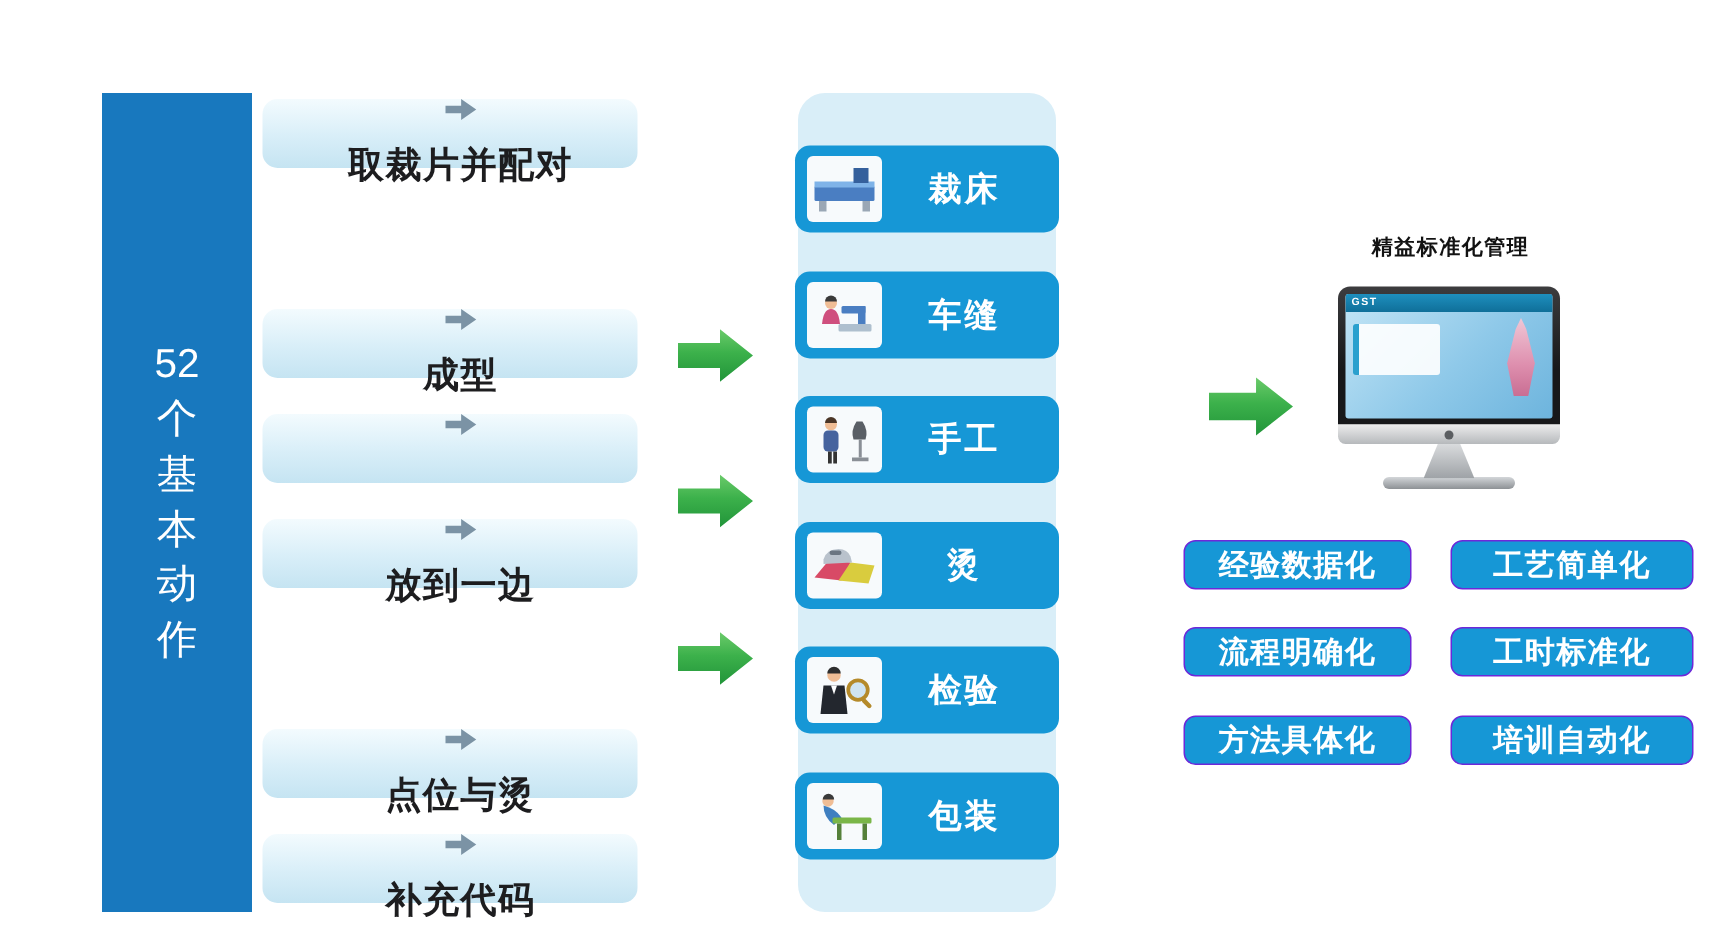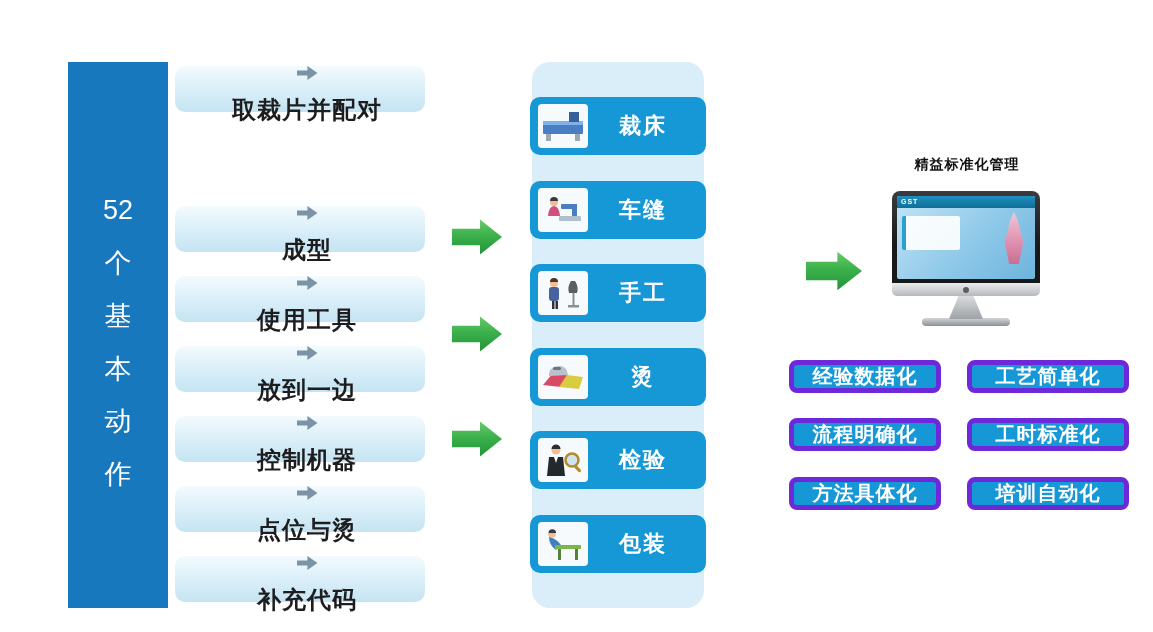--- a/index.html
+++ b/index.html
@@ -25,21 +25,20 @@
     flex-direction: column;
     align-items: center;
     justify-content: center;
     gap: 7px;
   }
   .left-bar-char {
     color: #ffffff;
     font-size: 27px;
     font-weight: 500;
     line-height: 1.1;
-    margin-top: 16px;
   }
 
   
   .action-row {
     position: absolute;
     left: 175px;
     width: 250px;
     height: 46px;
     border-radius: 10px;
     background: linear-gradient(180deg, #f3fbfe 0%, #d8eef8 55%, #c5e4f2 100%);
@@ -193,21 +192,21 @@
     width: 88px; height: 8px;
     margin: -1px auto 0 auto;
     border-radius: 4px;
     background: linear-gradient(180deg, #d3d6d9, #8d9195);
   }
 
   .badge {
     position: absolute;
     height: 33px;
     background: #1697d6;
-    border: 5px solid #6d28d9;
+    border: 1px solid #6d28d9;
     border-radius: 8px;
     color: #ffffff;
     font-size: 20px;
     font-weight: 700;
     letter-spacing: 1px;
     display: flex;
     align-items: center;
     justify-content: center;
     white-space: nowrap;
   }
@@ -229,29 +228,24 @@
   <div class="action-row" style="top:66px">
     <span class="row-arrow"></span>
     <span class="row-label">取裁片并配对</span>
   </div>
   <div class="action-row" style="top:206px">
     <span class="row-arrow"></span>
     <span class="row-label">成型</span>
   </div>
   <div class="action-row" style="top:276px">
     <span class="row-arrow"></span>
-    <span class="row-label">使用工具</span>
   </div>
   <div class="action-row" style="top:346px">
     <span class="row-arrow"></span>
     <span class="row-label">放到一边</span>
-  </div>
-  <div class="action-row" style="top:416px">
-    <span class="row-arrow"></span>
-    <span class="row-label">控制机器</span>
   </div>
   <div class="action-row" style="top:486px">
     <span class="row-arrow"></span>
     <span class="row-label">点位与烫</span>
   </div>
   <div class="action-row" style="top:556px">
     <span class="row-arrow"></span>
     <span class="row-label">补充代码</span>
   </div>
 

